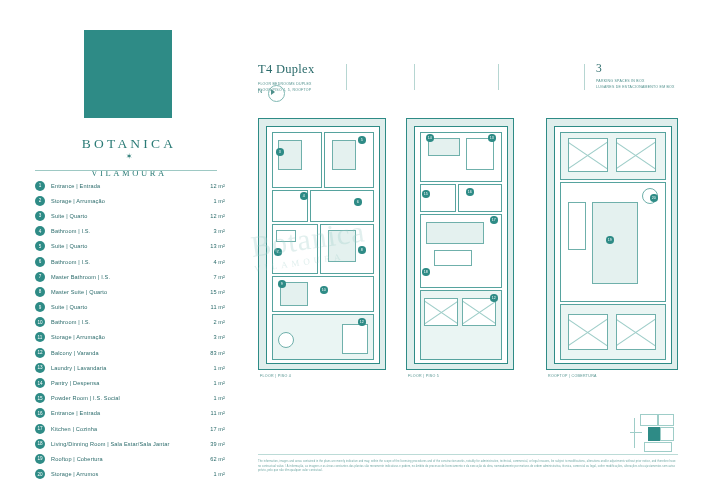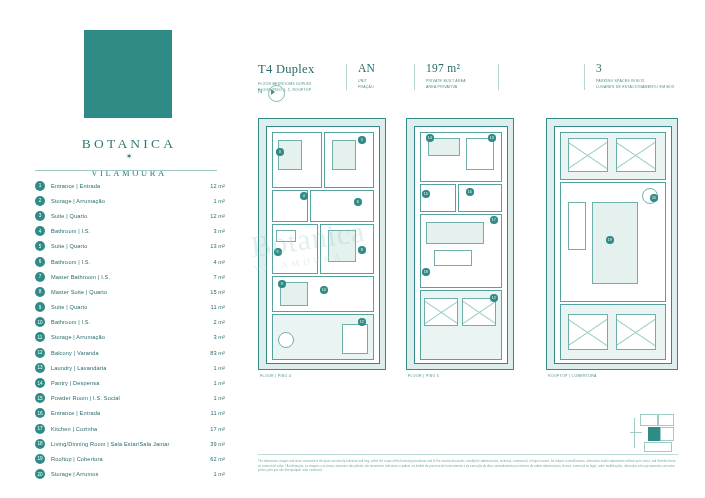--- a/index.html
+++ b/index.html
@@ -190,31 +190,21 @@
       </div>
   </div>
 
   <div class="header">
     <div class="hcol" style="left:0;width:80px;">
       <div class="h-title">T4 Duplex</div>
       <div class="h-sub" style="white-space:pre-line;">FLOOR BEDROOMS DUPLEX
 FLOOR PISO 4, 5, ROOFTOP</div>
     </div>
     <div class="vline" style="left:88px;"></div>
-    <div class="hcol" style="left:100px;width:58px;">
-      <div class="h-big">AN</div>
-      <div class="h-sub" style="white-space:pre-line;">UNIT
-FRAÇÃO</div>
-    </div>
     <div class="vline" style="left:156px;"></div>
-    <div class="hcol" style="left:168px;width:72px;">
-      <div class="h-big">197 m²</div>
-      <div class="h-sub" style="white-space:pre-line;">PRIVATE BUILT AREA
-ÁREA PRIVATIVA</div>
-    </div>
     <div class="vline" style="left:240px;"></div>
     <div class="vline" style="left:326px;"></div>
     <div class="hcol" style="left:338px;width:92px;">
       <div class="h-big">3</div>
       <div class="h-sub" style="white-space:pre-line;">PARKING SPACES IN BOX
 LUGARES DE ESTACIONAMENTO EM BOX</div>
     </div>
   </div>
 
   <div class="compass">

